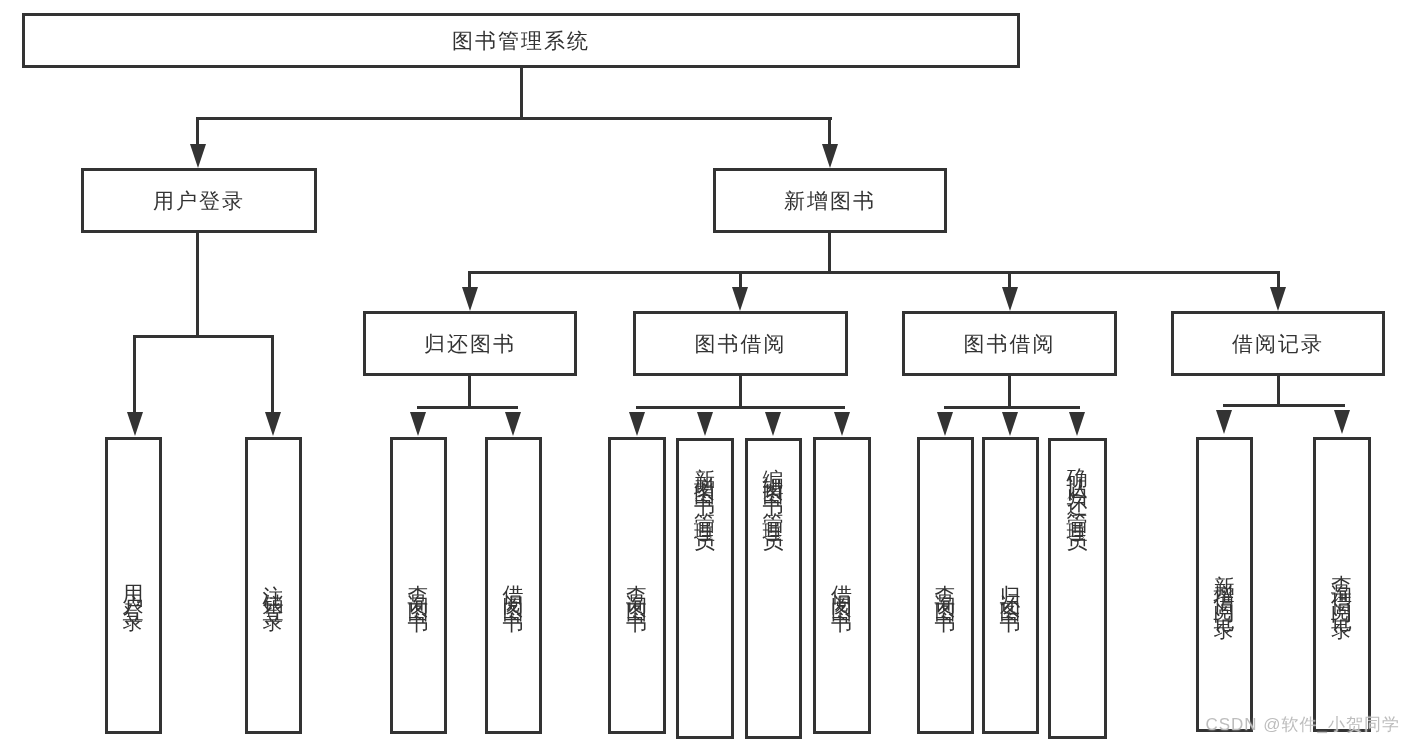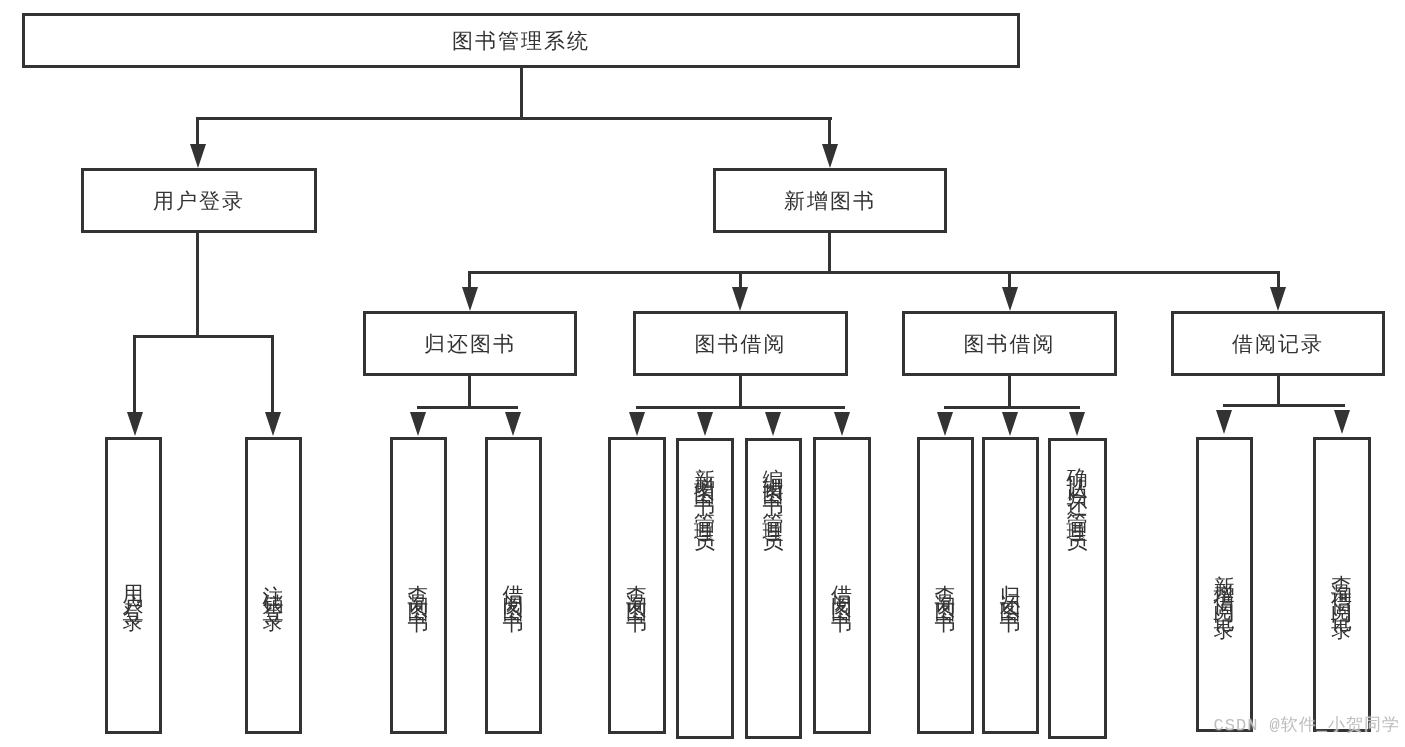--- a/index.html
+++ b/index.html
@@ -30,21 +30,21 @@
   .hl{height:3px;}
   .vl{width:3px;}
   .ar{
     position:absolute;width:0;height:0;
     border-left:8px solid transparent;border-right:8px solid transparent;
     border-top:24px solid #333333;
   }
   #watermark{
     position:absolute;left:1155px;top:713px;width:245px;
     text-align:right;font-size:17px;color:#bdbdbd;letter-spacing:1px;
-    text-shadow:0 0 2px #ffffff;white-space:nowrap;font-family:Liberation Mono, monospace;
+    text-shadow:0 0 2px #ffffff;white-space:nowrap;
   }
 </style>
 </head>
 <body>
 
 <div id="canvas">
 
   <div class="node" style="left:22px;top:13px;width:998px;height:55px;">图书管理系统</div>
 
   <div class="vl" style="left:520px;top:67px;height:51px;"></div>

